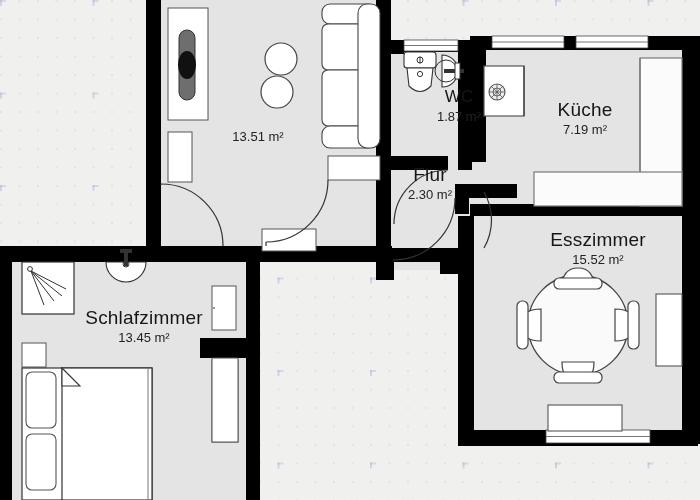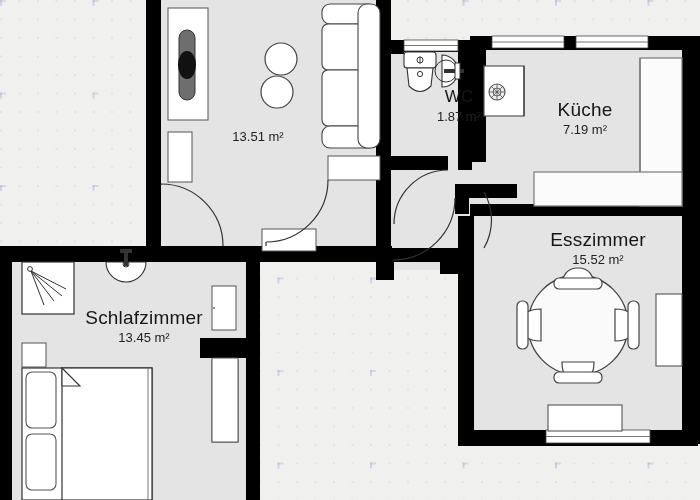--- a/index.html
+++ b/index.html
@@ -318,20 +318,24 @@
     <div class="room-label small" style="left:431px; top:86px;margin-left:28px;">
       <div class="room-name">WC</div>
       <div class="room-area">1.87 m²</div>
     </div>
 
     <div class="room-label" style="left:585px; top:99px;">
       <div class="room-name">Küche</div>
       <div class="room-area">7.19 m²</div>
     </div>
 
+    <div class="room-label" style="left:430px; top:164px;">
+      <div class="room-name">Flur</div>
+      <div class="room-area">2.30 m²</div>
+    </div>
 
     <div class="room-label" style="left:598px; top:229px;">
       <div class="room-name">Esszimmer</div>
       <div class="room-area">15.52 m²</div>
     </div>
 
     <div class="room-label" style="left:144px; top:307px;">
       <div class="room-name">Schlafzimmer</div>
       <div class="room-area">13.45 m²</div>
     </div>

